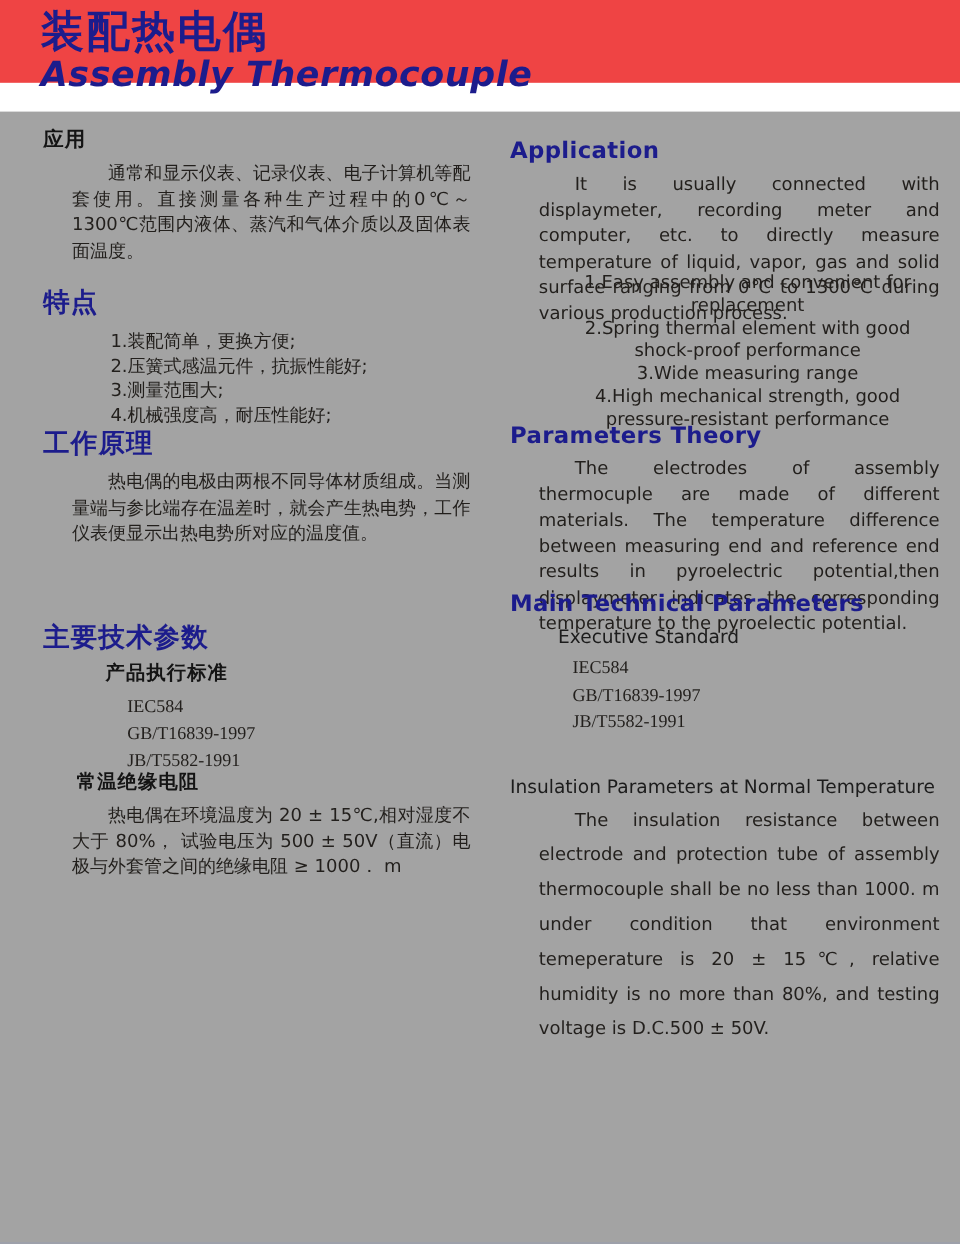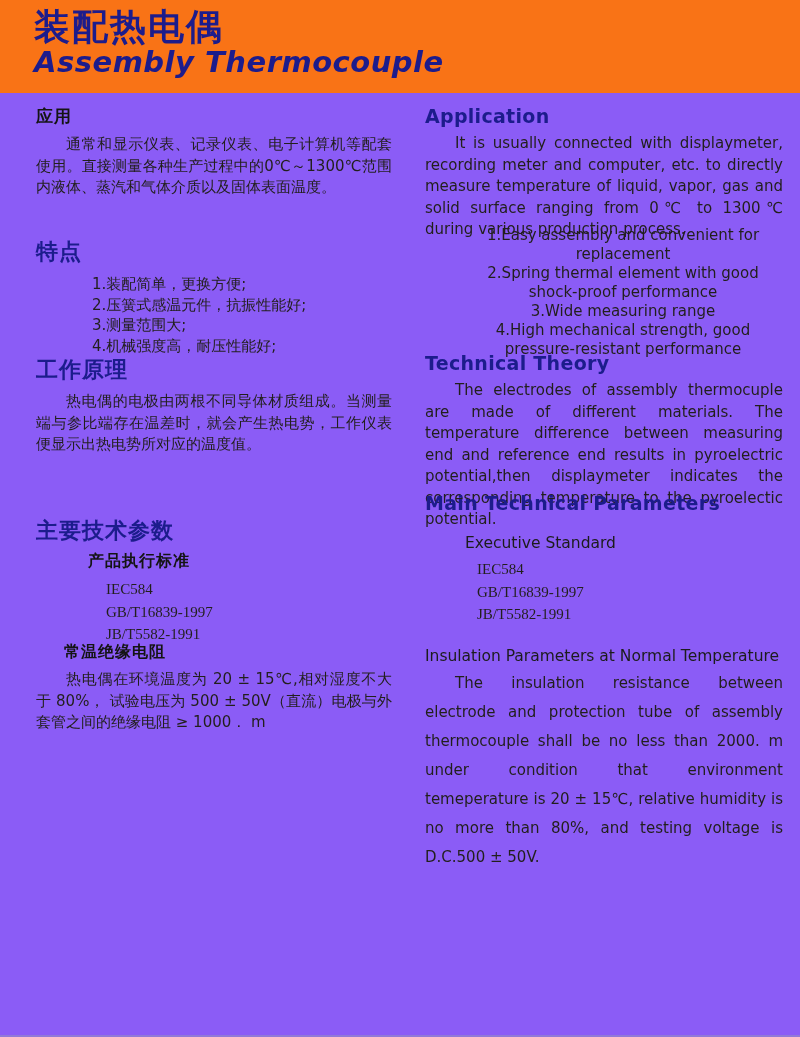--- a/index.html
+++ b/index.html
@@ -12,22 +12,22 @@
     height: 1037px;
     margin: 0 auto;
     background: #ffffff;
     overflow: hidden;
   }
 
   
   .page-header {
     position: absolute;
     top: 0; left: 0;
-    width: 800px; height: 93px;
-    background: #f97316;
+    width: 800px; height: 69px;
+    background: #ef4444;
     padding: 6px 12px 0 34px;
   }
   .title-zh {
     font-size: 36px;
     font-weight: bold;
     color: #1c1c8c;
     letter-spacing: 2px;
     line-height: 1.15;
   }
   .title-en {
@@ -37,21 +37,21 @@
     color: #1c1c8c;
     line-height: 1.05;
     letter-spacing: 0.5px;
   }
 
   
   .content {
     position: absolute;
     top: 93px; left: 0;
     width: 800px; height: 944px;
-    background: #8b5cf6;
+    background: #a3a3a3;
   }
   .bottom-rule {
     position: absolute;
     left: 0; bottom: 0;
     width: 800px; height: 2px;
     background: rgba(150,158,180,0.45);
   }
 
   .sec { position: absolute; }
   .col-l { left: 36px;  width: 356px; }
@@ -76,39 +76,40 @@
   .h-en-plain {
     font-size: 15.5px; font-weight: normal; color: #1c1c1c;
   }
 
   .body-text {
     font-size: 15px;
     color: #221f1c;
     line-height: 21.5px;
     text-align: justify;
     margin-top: 6px;
+    margin-left: 24px;
   }
   .indent-2em { text-indent: 2em; }
 
   .list { margin-top: 7px; }
   .list-zh .list-item {
     font-size: 15px; color: #221f1c;
     line-height: 20.5px;
     padding-left: 56px;
   }
   .list-en .list-item {
     font-size: 15px; color: #221f1c;
     line-height: 19px;
     padding-left: 38px;
     text-align: center;
   }
   .list-en .list-item + .list-item { margin-top: 0; }
 
   .std-sub { padding-left: 52px; margin-top: 5px; }
-  .std-sub-en { padding-left: 40px; margin-top: 20px; }
+  .std-sub-en { padding-left: 40px; margin-top: 8px; }
   .std-list { margin-top: 6px; font-family: Liberation Serif, serif; }
   .std-item {
     font-size: 15px; color: #221f1c;
     line-height: 22.5px;
     padding-left: 70px;
   }
   .std-item-en { padding-left: 52px; }
 
   .ins-head-zh { padding-left: 28px; }
 </style>
@@ -152,50 +153,50 @@
         <div class="std-item">GB/T16839-1997</div>
         <div class="std-item">JB/T5582-1991</div>
       </div>
     </section>
 
     <section class="sec col-l" style="top:549px">
       <div class="h-sub-bold ins-head-zh">常温绝缘电阻</div>
       <p class="body-text indent-2em">热电偶在环境温度为 20 ± 15℃,相对湿度不大于 80%， 试验电压为 500 ± 50V（直流）电极与外套管之间的绝缘电阻 ≥ 1000． m</p>
     </section>
 
-    <section class="sec col-r" style="top:12px">
+    <section class="sec col-r" style="top:22px">
       <div class="h-en">Application</div>
       <p class="body-text indent-2em">It is usually connected with displaymeter, recording meter and computer, etc. to directly measure temperature of liquid, vapor, gas and solid surface ranging from 0℃ to 1300℃ during various production  process.</p>
     </section>
 
     <section class="sec col-r" style="top:126px">
       <div class="list list-en">
         <div class="list-item">1.Easy assembly and convenient for replacement</div>
         <div class="list-item">2.Spring thermal element with good shock-proof performance</div>
         <div class="list-item">3.Wide measuring range</div>
         <div class="list-item">4.High mechanical strength, good pressure-resistant performance</div>
       </div>
     </section>
 
     <section class="sec col-r" style="top:259px">
-      <div class="h-en">Technical Theory</div>
+      <div class="h-en">Parameters Theory</div>
       <p class="body-text indent-2em">The electrodes of assembly thermocuple are made of different materials. The temperature difference between measuring end and reference end results in pyroelectric potential,then displaymeter indicates the corresponding temperature to the pyroelectic potential.</p>
     </section>
 
     <section class="sec col-r" style="top:399px">
       <div class="h-en">Main Technical Parameters</div>
       <div class="h-en-plain std-sub-en">Executive Standard</div>
       <div class="std-list">
         <div class="std-item std-item-en">IEC584</div>
         <div class="std-item std-item-en">GB/T16839-1997</div>
         <div class="std-item std-item-en">JB/T5582-1991</div>
       </div>
     </section>
 
     <section class="sec col-r" style="top:554px">
       <div class="h-en-plain">Insulation Parameters at Normal Temperature</div>
-      <p class="body-text indent-2em" style="line-height:29px; margin-top:4px;">The insulation resistance between electrode and protection tube of assembly thermocouple shall be no less than 2000.  m under condition that environment temeperature is 20 ± 15℃, relative humidity is no more than 80%, and testing voltage is D.C.500 ± 50V.</p>
+      <p class="body-text indent-2em" style="line-height:29px; margin-top:4px;">The insulation resistance between electrode and protection tube of assembly thermocouple shall be no less than 1000.  m under condition that environment temeperature is 20 ± 15℃, relative humidity is no more than 80%, and testing voltage is D.C.500 ± 50V.</p>
     </section>
 
     <div class="bottom-rule"></div>
   </div>
 
 </div>
 
 </body></html>

